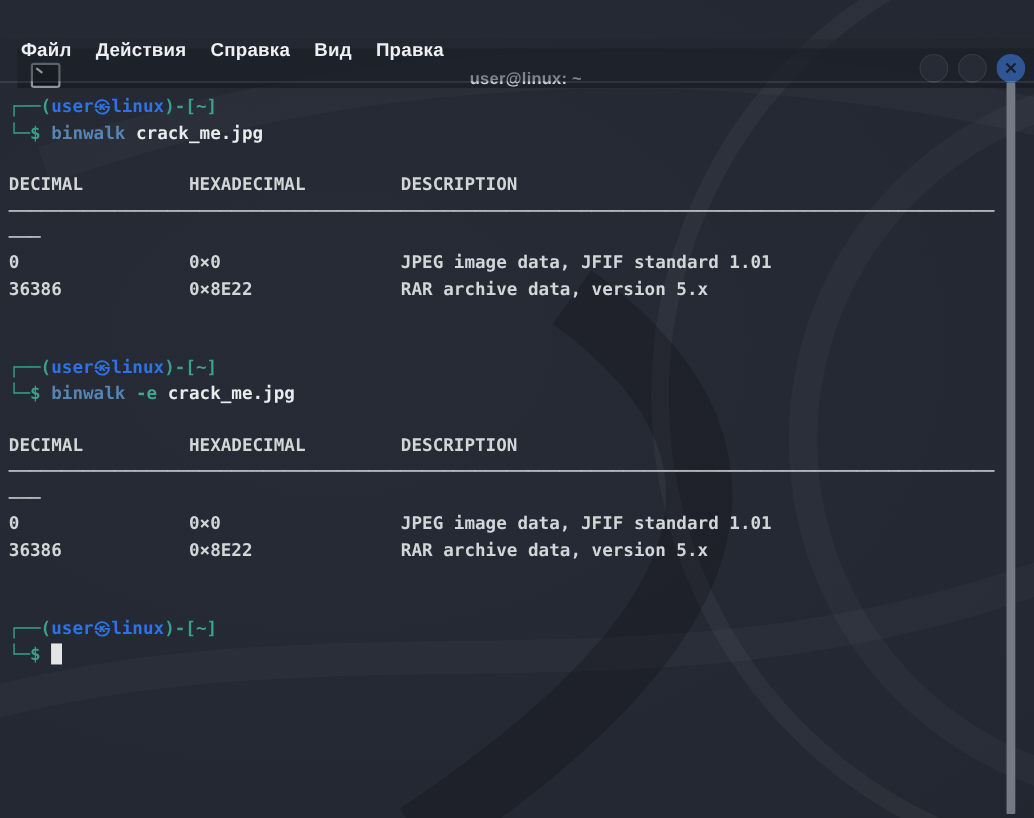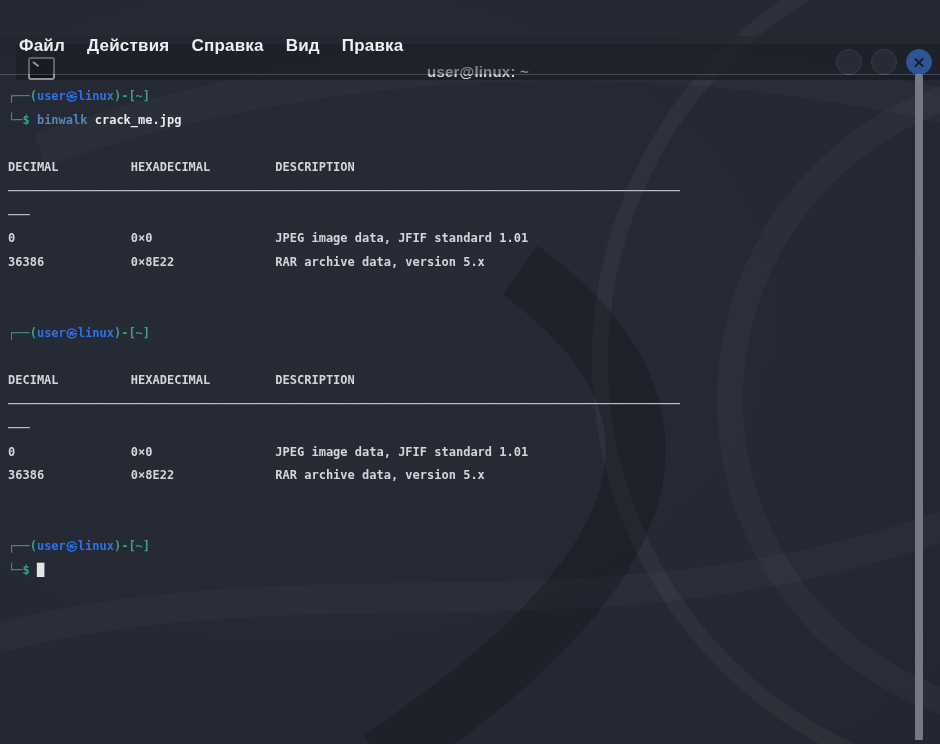--- a/index.html
+++ b/index.html
@@ -45,21 +45,21 @@
     color:#edeff2;font-size:17px;font-weight:bold;padding:0 11px;letter-spacing:.2px;
   }
   
   .terminal{
     position:absolute;top:74px;left:0;right:0;bottom:0;
     border-top:1px solid rgba(190,198,210,0.25);
     padding:10px 0 0 8px;box-sizing:border-box;overflow:hidden;
   }
   .tline{
     white-space:pre;font-family:"DejaVu Sans Mono", monospace;
-    font-size:12px;line-height:23.7px;font-weight:bold;color:var(--text);
+    font-size:16px;line-height:23.7px;font-weight:bold;color:var(--text);
   }
   .seg-text{color:var(--text);}
   .seg-green{color:var(--prompt_green);}
   .seg-blue{color:var(--prompt_blue);}
   .seg-cmd{color:var(--command_blue);}
   .seg-flag{color:var(--flag_teal);}
   .seg-white{color:var(--file_white);}
   .seg-cursor{color:var(--cursor);}
   
   .scrollbar-thumb{
@@ -107,20 +107,21 @@
       <div class="tline"><span class="seg-green">└─$ </span><span class="seg-cmd">binwalk </span><span class="seg-white">crack_me.jpg</span></div>
       <div class="tline"><span class="seg-text"> </span></div>
       <div class="tline"><span class="seg-text">DECIMAL          HEXADECIMAL         DESCRIPTION</span></div>
       <div class="tline"><span class="seg-text">─────────────────────────────────────────────────────────────────────────────────────────────</span></div>
       <div class="tline"><span class="seg-text">───</span></div>
       <div class="tline"><span class="seg-text">0                0×0                 JPEG image data, JFIF standard 1.01</span></div>
       <div class="tline"><span class="seg-text">36386            0×8E22              RAR archive data, version 5.x</span></div>
       <div class="tline"><span class="seg-text"> </span></div>
       <div class="tline"><span class="seg-text"> </span></div>
       <div class="tline"><span class="seg-green">┌──(</span><span class="seg-blue">user㉿linux</span><span class="seg-green">)-[~]</span></div>
+      <div class="tline"><span class="seg-green">└─$ </span><span class="seg-cmd">binwalk </span><span class="seg-flag">-e </span><span class="seg-white">crack_me.jpg</span></div>
       <div class="tline"><span class="seg-text"> </span></div>
       <div class="tline"><span class="seg-text">DECIMAL          HEXADECIMAL         DESCRIPTION</span></div>
       <div class="tline"><span class="seg-text">─────────────────────────────────────────────────────────────────────────────────────────────</span></div>
       <div class="tline"><span class="seg-text">───</span></div>
       <div class="tline"><span class="seg-text">0                0×0                 JPEG image data, JFIF standard 1.01</span></div>
       <div class="tline"><span class="seg-text">36386            0×8E22              RAR archive data, version 5.x</span></div>
       <div class="tline"><span class="seg-text"> </span></div>
       <div class="tline"><span class="seg-text"> </span></div>
       <div class="tline"><span class="seg-green">┌──(</span><span class="seg-blue">user㉿linux</span><span class="seg-green">)-[~]</span></div>
       <div class="tline"><span class="seg-green">└─$ </span><span class="seg-cursor">█</span></div>

